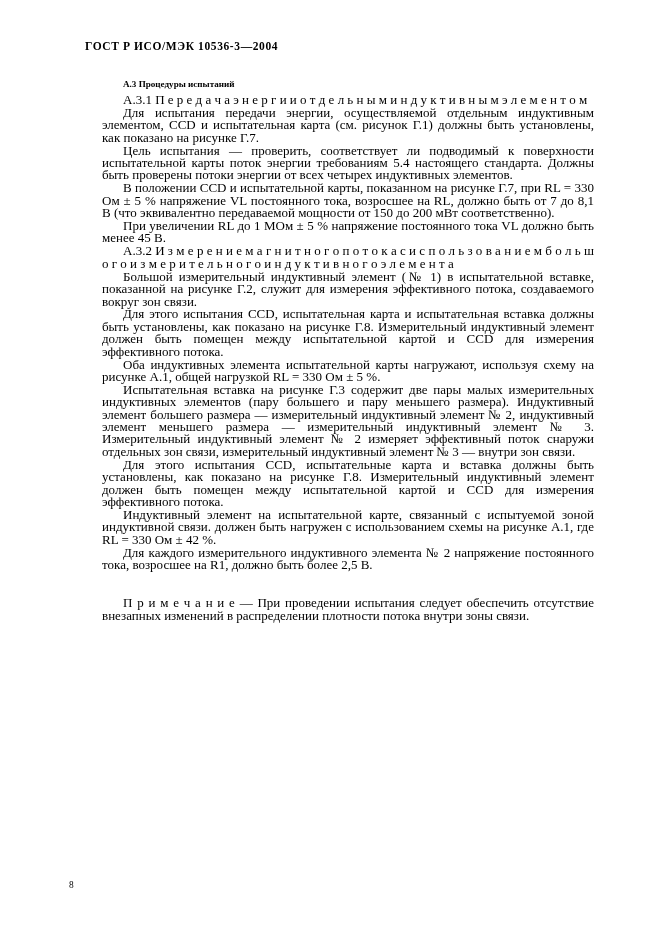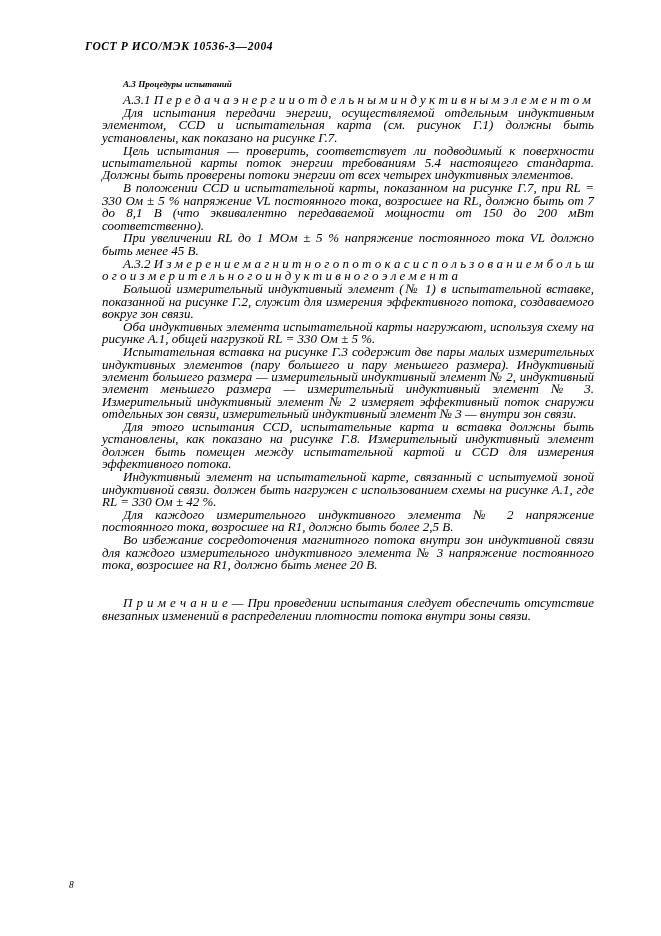--- a/index.html
+++ b/index.html
@@ -14,21 +14,20 @@
     color: #000000;
     position: relative;
     overflow: hidden;
   }
   .page {
     position: relative;
     width: 661px;
     height: 936px;
     box-sizing: border-box;
     padding: 0;
-    font-style: italic;
   }
   .header {
     position: absolute;
     top: 40px;
     left: 85px;
     font-family: "Liberation Serif", serif;
     font-weight: bold;
     font-size: 11.5px;
     letter-spacing: 0.6px;
   }
@@ -84,34 +83,34 @@
     <p>Цель испытания — проверить, соответствует ли подводимый к поверхности испытательной карты поток энергии требованиям 5.4 настоящего стандарта. Должны быть проверены потоки энергии от всех четырех индуктивных элементов.</p>
 
     <p>В положении CCD и испытательной карты, показанном на рисунке Г.7, при RL = 330 Ом ± 5 % напряжение VL постоянного тока, возросшее на RL, должно быть от 7 до 8,1 В (что эквивалентно передаваемой мощности от 150 до 200 мВт соответственно).</p>
 
     <p>При увеличении RL до 1 МОм ± 5 % напряжение постоянного тока VL должно быть менее 45 В.</p>
 
     <p class="sub-head">А.3.2  И з м е р е н и е   м а г н и т н о г о   п о т о к а   с   и с п о л ь з о в а н и е м   б о л ь ш о г о   и з м е р и ­т е л ь н о г о   и н д у к т и в н о г о   э л е м е н т а</p>
 
     <p>Большой измерительный индуктивный элемент (№ 1) в испытательной вставке, показанной на рисунке Г.2, служит для измерения эффективного потока, создаваемого вокруг зон связи.</p>
 
+    <p>Для этого испытания CCD, испытательная карта и испытательная вставка должны быть установлены, как показано на рисунке Г.8. Измерительный индуктивный элемент должен быть помещен между испытательной картой и CCD для измерения эффективного потока.</p>
 
     <p>Оба индуктивных элемента испытательной карты нагружают, используя схему на рисунке А.1, общей нагрузкой RL = 330 Ом ± 5 %.</p>
 
 
 
     <p>Испытательная вставка на рисунке Г.3 содержит две пары малых измерительных индуктивных элементов (пару большего и пару меньшего размера). Индуктивный элемент большего размера — измерительный индук­тивный элемент № 2, индуктивный элемент меньшего размера — измерительный индуктивный элемент № 3. Измерительный индуктивный элемент № 2 измеряет эффективный поток снаружи отдельных зон связи, измерительный индуктивный элемент № 3 — внутри зон связи.</p>
 
     <p>Для этого испытания CCD, испытательные карта и вставка должны быть установлены, как показано на рисунке Г.8. Измерительный индуктивный элемент должен быть помещен между испытательной картой и CCD для измерения эффективного потока.</p>
 
     <p>Индуктивный элемент на испытательной карте, связанный с испытуемой зоной индуктивной связи. должен быть нагружен с использованием схемы на рисунке А.1, где RL = 330 Ом ± 42 %.</p>
 
     <p>Для каждого измерительного индуктивного элемента № 2 напряжение постоянного тока, возросшее на R1, должно быть более 2,5 В.</p>
 
-    <p>Во избежание сосредоточения магнитного потока внутри зон индуктивной связи для каждого измери­тельного индуктивного элемента № 3 напряжение постоянного тока, возросшее на R1, должно быть менее 20 В.</p>
 
     <p class="note">П р и м е ч а н и е — При проведении испытания следует обеспечить отсутствие внезапных изменений в распределении плотности потока внутри зоны связи.</p>
 
   </div>
 
   <div class="pagenum">8</div>
 
 </div>
 
 </body></html>

